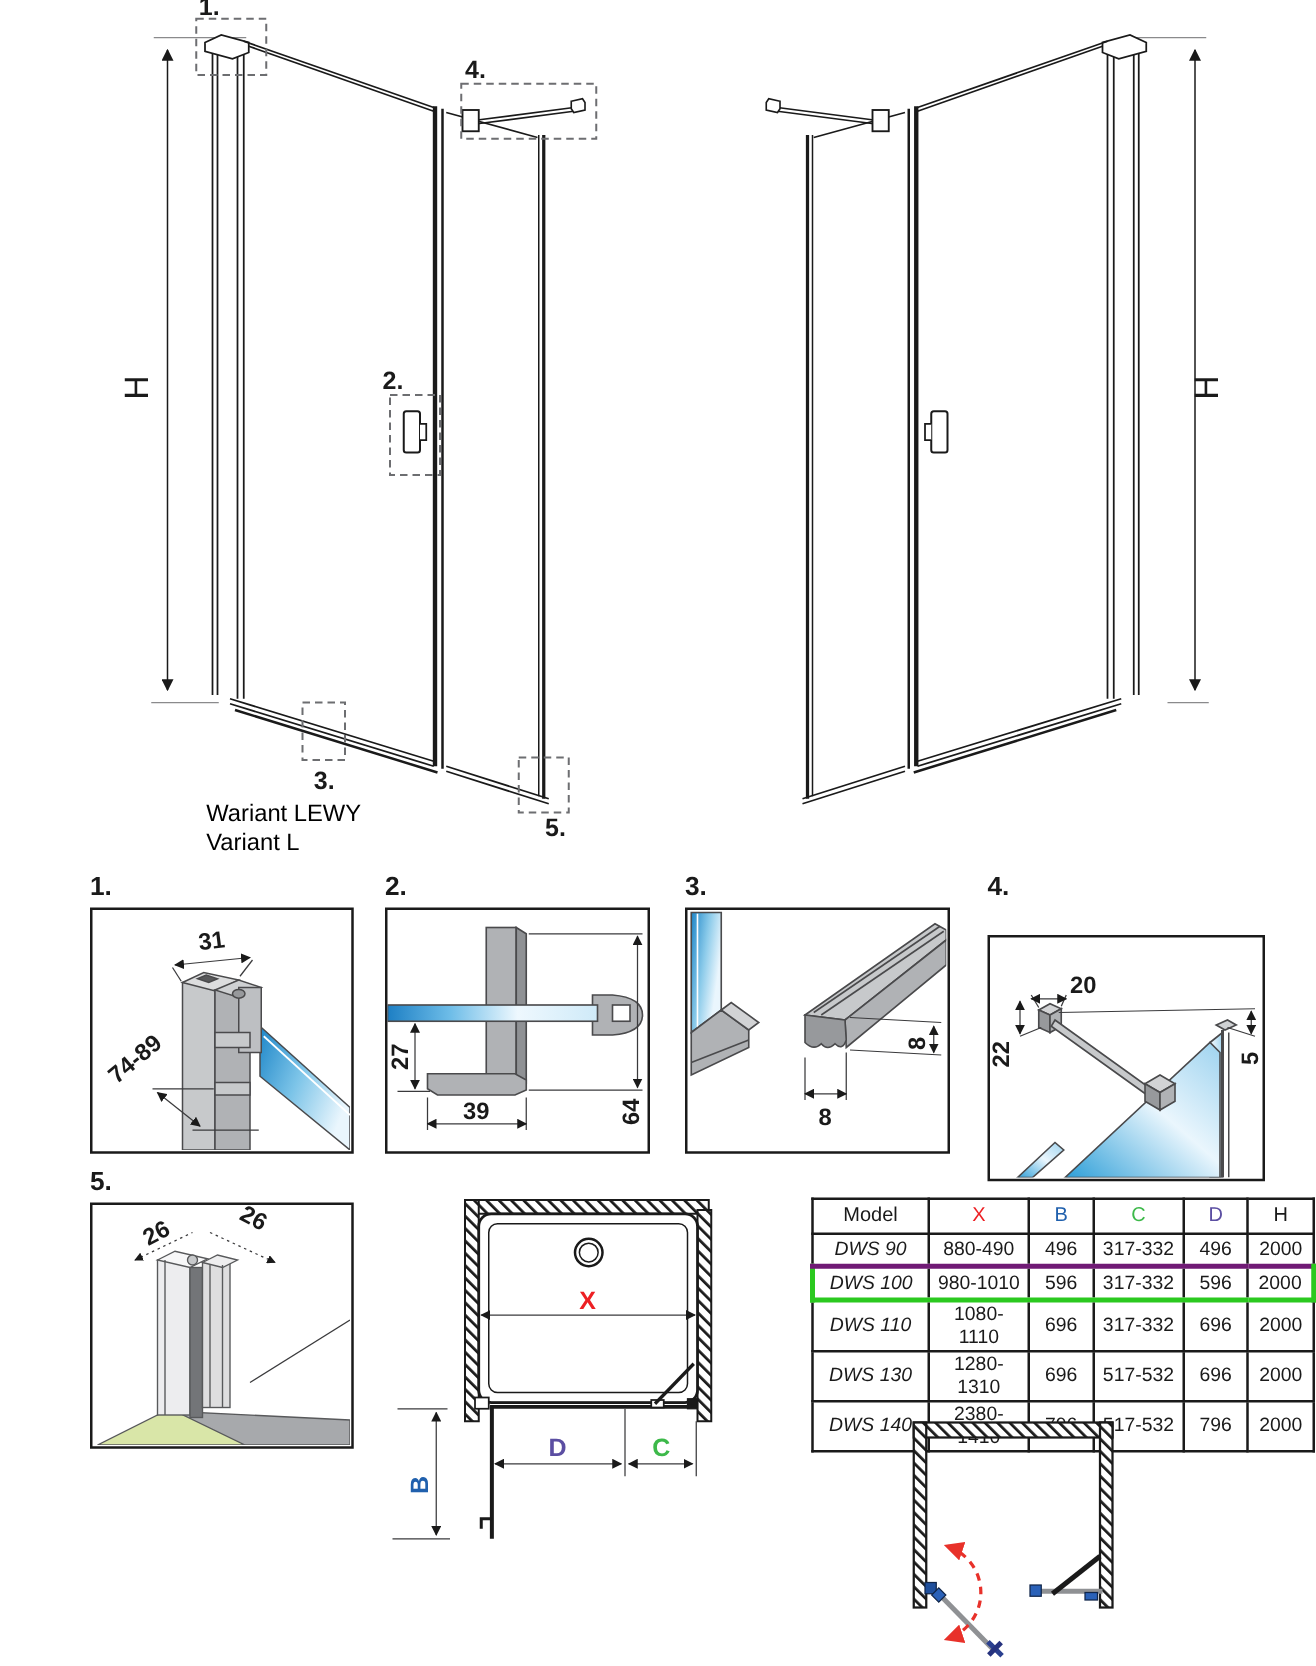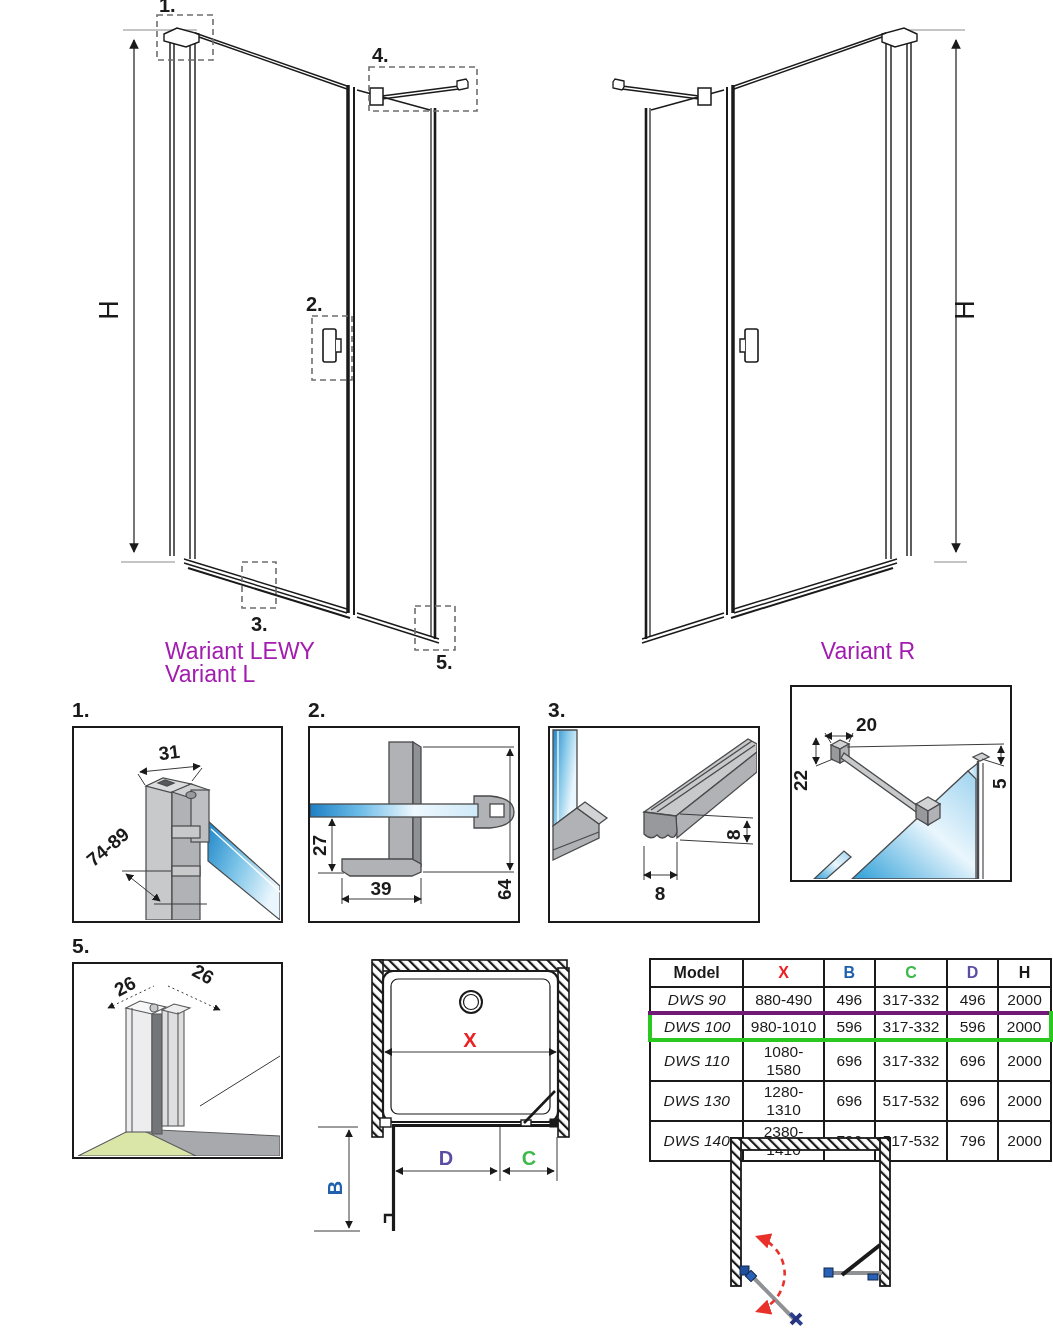--- a/index.html
+++ b/index.html
@@ -1,40 +1,40 @@
 <!DOCTYPE html>
 <html><head>
 <meta charset="utf-8">
 <style>
   html,body{margin:0;padding:0;background:#fff;}
   .page{position:relative;width:1053px;height:1333px;background:#fff;overflow:hidden;
         font-family:"Liberation Sans",sans-serif;color:#1a1a1a;}
   .abs{position:absolute;}
   svg text{font-family:"Liberation Sans",sans-serif;}
   
-  .caption{position:absolute;font-size:23px;line-height:23px;color:#a21caf;}
+  .caption{position:absolute;font-size:19px;line-height:23px;color:#000000;}
   .caption.right-al{text-align:right;}
   
   .detail-label{position:absolute;font-size:21px;font-weight:700;color:#1a1a1a;}
   .detail-box{position:absolute;border:2.5px solid #1a1a1a;background:#fff;box-sizing:border-box;}
   
   .callout rect{fill:none;stroke:#6d6e71;stroke-width:1.6;stroke-dasharray:6 4;}
   .callout-label{font-size:20px;font-weight:600;fill:#1a1a1a;}
   .h-label{font-size:27px;fill:#1a1a1a;text-anchor:middle;}
   .dim line{stroke:#3a3a3c;stroke-width:1;}
   .dimtxt{font-size:19px;font-weight:600;fill:#1a1a1a;text-anchor:middle;}
   .lbl-x{font-size:20px;font-weight:700;fill:#ed2024;text-anchor:middle;}
   .lbl-b{font-size:20px;font-weight:700;fill:#2060ad;text-anchor:middle;}
   .lbl-c{font-size:20px;font-weight:700;fill:#3db94a;text-anchor:middle;}
   .lbl-d{font-size:20px;font-weight:700;fill:#5b4ea2;text-anchor:middle;}
   
   .size-table{position:absolute;left:648px;top:958px;border-collapse:collapse;background:#fff;}
   .size-table th,.size-table td{border:2px solid #1a1a1a;text-align:center;
       padding:1px 4px;font-size:15.5px;height:21px;}
-  .size-table th{font-size:16px;font-weight:700;height:24px;}
+  .size-table th{font-size:16px;font-weight:400;height:24px;}
   .size-table td.model{font-weight:400;font-style:italic;}
   .size-table th.col-x{color:#ed2024;}
   .size-table th.col-b{color:#2060ad;}
   .size-table th.col-c{color:#3db94a;}
   .size-table th.col-d{color:#5b4ea2;}
   .size-table tr.highlight td{border-top:4px solid #701a75;border-bottom:4px solid #2bc91f;}
   .size-table tr.highlight td:first-child{border-left:4px solid #2bc91f;}
   .size-table tr.highlight td:last-child{border-right:4px solid #2bc91f;}
   .w-model{width:100px}.w-x{width:84px}.w-b{width:48px}.w-c{width:76px}.w-d{width:48px}.w-h{width:46px}
 </style>
@@ -120,21 +120,20 @@
       <line x1="134" y1="613" x2="52" y2="639"></line>
       <line x1="134" y1="617" x2="52" y2="643"></line>
       <line x1="109" y1="96" x2="32" y2="86"></line>
       <line x1="109" y1="99" x2="32" y2="89"></line>
       <rect x="108" y="88" width="13" height="17" fill="#fff" stroke-width="1.5"></rect>
       <path d="M34 81 l-9 -2 -2 3 v6 l9 2 2 -3 z" fill="#fff" stroke-width="1.3"></path>
     </g>
     <text class="h-label" transform="translate(384 310) rotate(-90)">H</text>
   </svg>
   <div class="caption right-al" style="left:665px;top:640px;width:250px;">
-    <div>Variant R</div>
   </div>
 
   <div class="detail-label" style="left:72px;top:698px;">1.</div>
   <div class="detail-box" style="left:72px;top:726px;width:211px;height:197px;">
     <svg width="206" height="192" viewBox="0 0 206 192">
       <defs>
         <linearGradient id="gg1" x1="0" y1="0" x2="1" y2="0.55">
           <stop offset="0" stop-color="#1e86c8"></stop>
             <stop offset="0.5" stop-color="#7cc4e8"></stop>
             <stop offset="1" stop-color="#eaf6fd"></stop>
@@ -239,21 +238,21 @@
         <line x1="94" y1="118" x2="94" y2="152"></line>
         <line x1="127" y1="114" x2="127" y2="152"></line>
         <line x1="94" y1="147" x2="127" y2="147" marker-start="url(#ad3)" marker-end="url(#ad3)"></line>
       </g>
       <text class="dimtxt" transform="translate(190 112) rotate(-90)" style="text-anchor:start">8</text>
       <text class="dimtxt" x="110" y="172">8</text>
     </svg>
   </div>
 
   <div class="detail-label" style="left:790px;top:698px;">4.</div>
-  <div class="detail-box" style="left:790px;top:685px;width:222px;height:197px;">
+  <div class="detail-box" style="left:790px;top:748px;width:222px;height:197px;">
     <svg width="217" height="192" viewBox="0 0 217 192">
       <defs>
         <linearGradient id="gg4" x1="0" y1="1" x2="1" y2="0">
           <stop offset="0" stop-color="#2e9fd8"></stop>
             <stop offset="0.55" stop-color="#eaf6fd"></stop>
             <stop offset="1" stop-color="#9ed3ef"></stop>
         </linearGradient>
         <marker id="ad4" viewBox="0 0 10 10" refX="9" refY="5" markerWidth="8" markerHeight="8" orient="auto-start-reverse">
           <path d="M0 0L10 5L0 10z" fill="#1a1a1a"></path>
         </marker>
@@ -386,21 +385,21 @@
       <tr class="highlight">
         <td class="model">DWS 100</td>
         <td>980-1010</td>
         <td>596</td>
         <td>317-332</td>
         <td>596</td>
         <td>2000</td>
       </tr>
       <tr>
         <td class="model">DWS 110</td>
-        <td>1080-1580</td>
+        <td>1080-1110</td>
         <td>696</td>
         <td>317-332</td>
         <td>696</td>
         <td>2000</td>
       </tr>
       <tr>
         <td class="model">DWS 130</td>
         <td>1280-1310</td>
         <td>696</td>
         <td>517-532</td>

